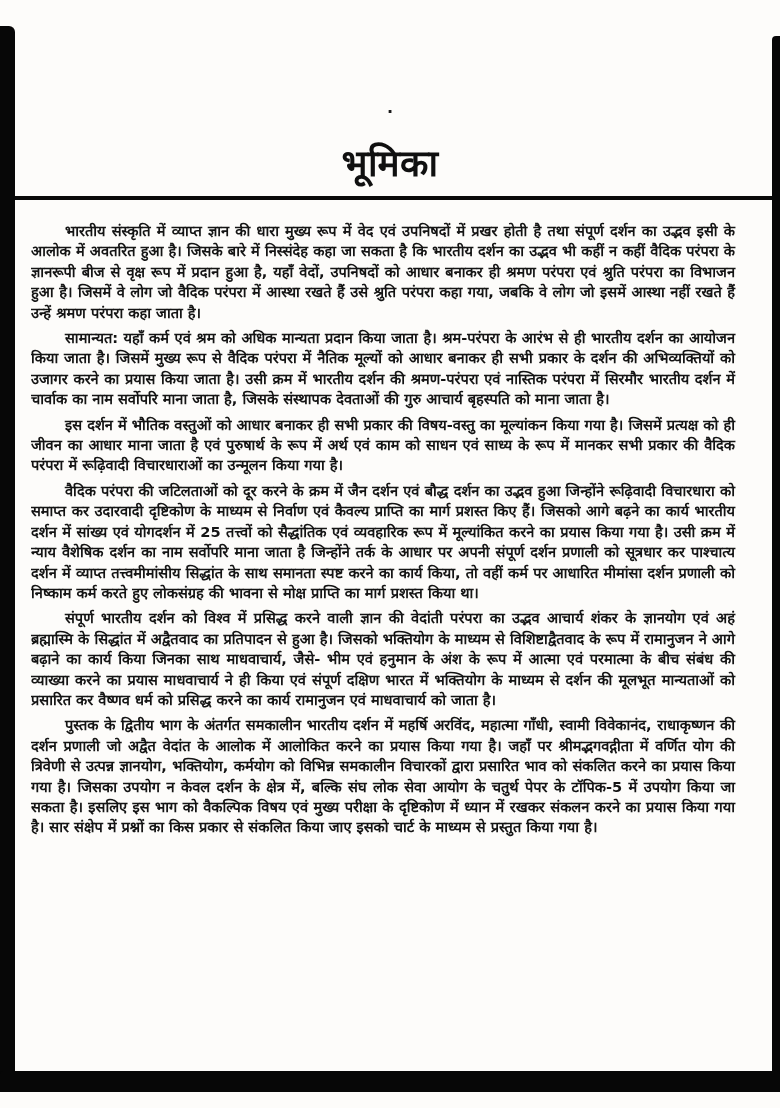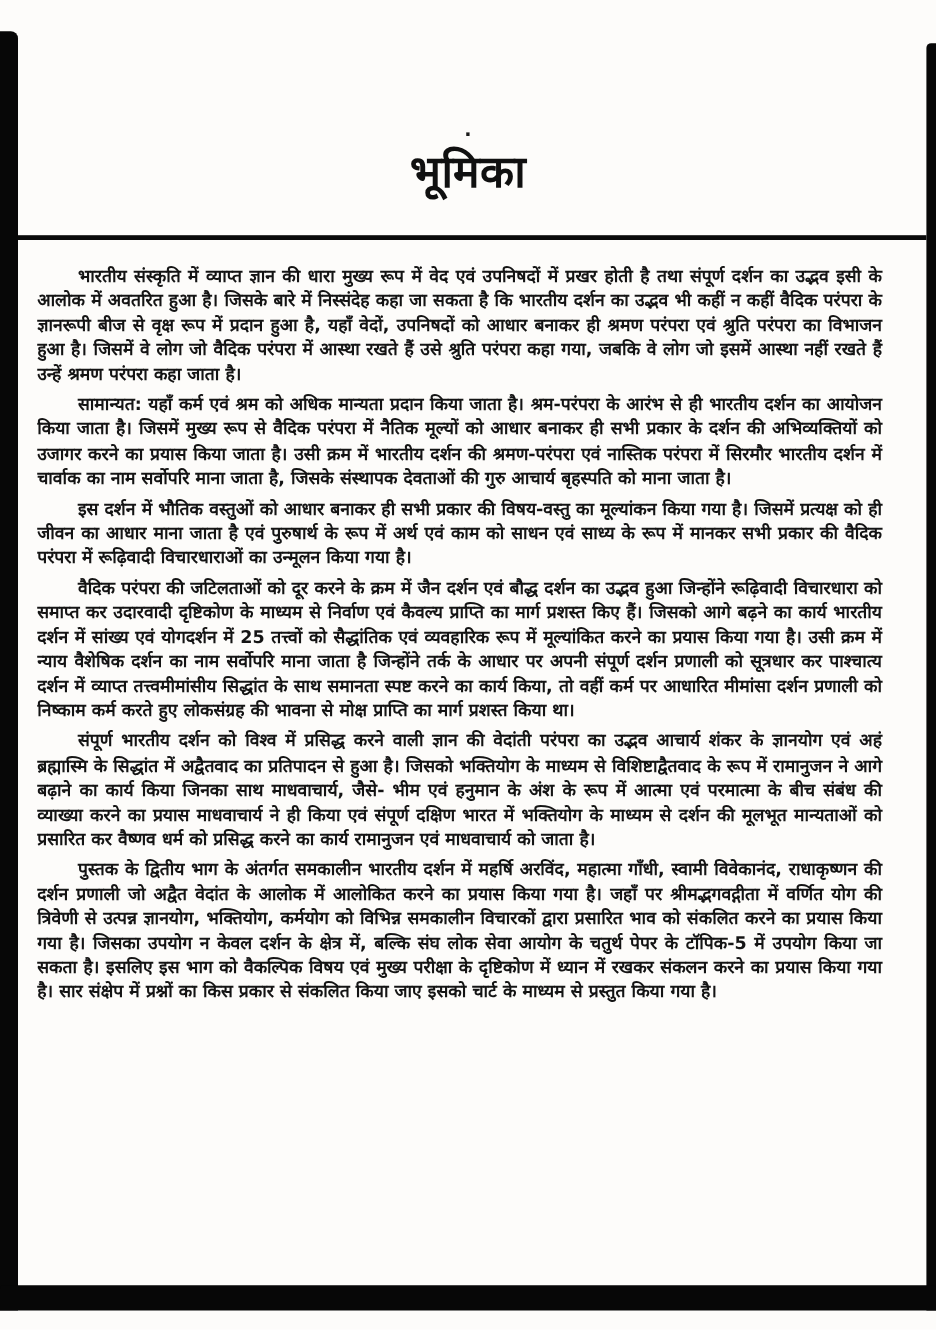--- a/index.html
+++ b/index.html
@@ -53,21 +53,21 @@
     left: 0;
     right: 0;
     text-align: center;
     font-size: 16px;
     font-weight: bold;
     color: #1a1a1a;
     line-height: 1;
   }
   .page-title {
     position: absolute;
-    top: 124px;
+    top: 144px;
     left: 0;
     right: 0;
     margin: 0;
     text-align: center;
     font-size: 37px;
     font-weight: bold;
     color: #101010;
     letter-spacing: 0.5px;
     line-height: 1.1;
   }

